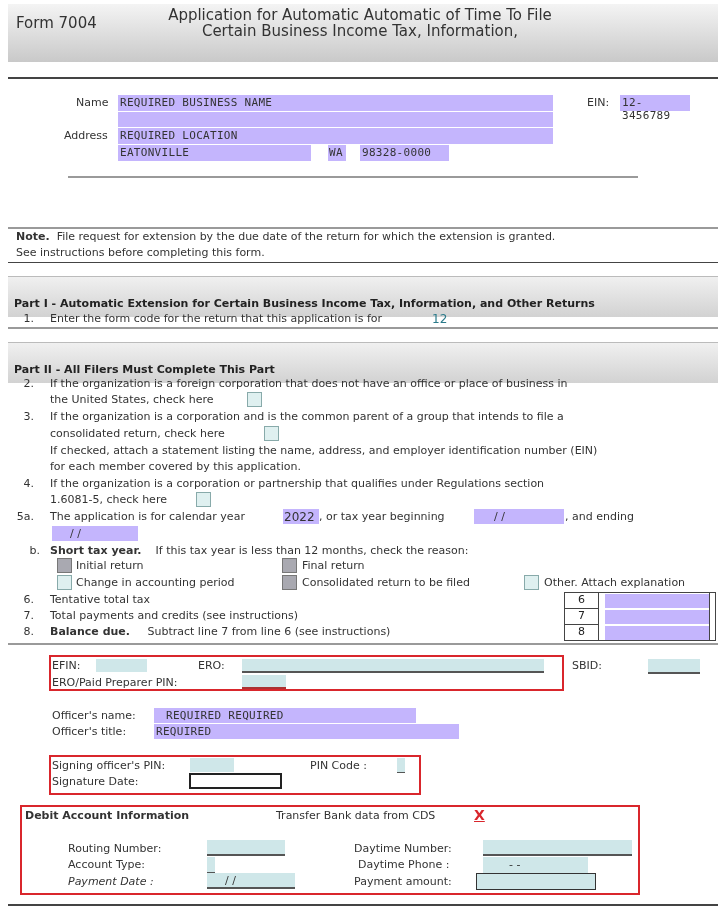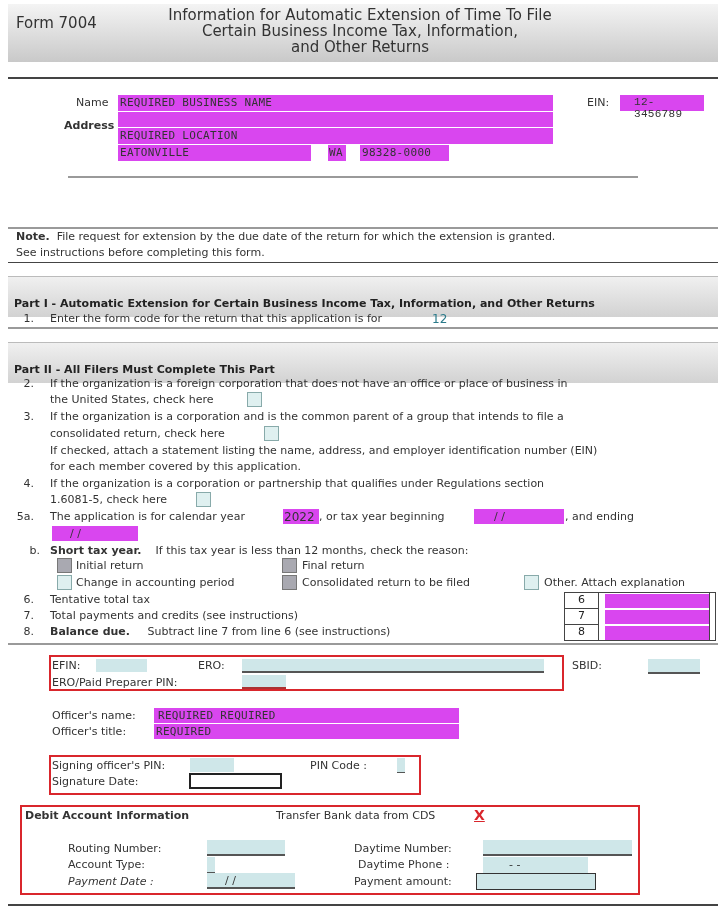--- a/index.html
+++ b/index.html
@@ -5,52 +5,51 @@
   * { box-sizing: border-box; margin: 0; padding: 0; }
   body { width: 720px; height: 910px; background: #ffffff; font-family: "DejaVu Sans", sans-serif; font-size: 11px; color: #222; position: relative; overflow: hidden; }
   .abs { position: absolute; }
   .header { left: 8px; top: 4px; width: 710px; height: 58px; background: linear-gradient(#f4f4f4, #c9c9c9); }
   .form-num { left: 16px; top: 14px; font-size: 15px; color: #333; }
   .form-title { left: 120px; top: 7px; width: 480px; text-align: center; font-size: 15px; line-height: 16px; color: #333; }
   .rule-dark { height: 2px; background: #444; }
   .rule-grey { height: 2px; background: #9a9a9a; }
   .lbl { font-size: 11px; color: #333; white-space: nowrap; }
   .mono { font-family: "DejaVu Sans Mono", monospace; font-size: 11px; color: #333; letter-spacing: 0.3px; }
-  .grey-field { background: #d946ef; }
+  .grey-field { background: #c4b5fd; }
   .cyan-field { background: #cfe7e9; }
   .cb { width: 15px; height: 15px; border: 1px solid #8aa; background: #dff0f0; }
   .cb-grey { width: 15px; height: 15px; border: 1px solid #777; background: #a9a9b1; }
   .section-bar { left: 8px; width: 710px; height: 26px; background: linear-gradient(#f0f0f0, #d2d2d2); font-weight: bold; font-size: 11px; padding: 20px 6px; color: #222; border-top: 1px solid #bbb; }
   .num { width: 28px; text-align: right; }
   .red-box { border: 2px solid #d9262c; }
   .underline-cyan { background: #cfe7e9; border-bottom: 2px solid #555; }
   .white-box { border: 2px solid #222; background: #fff; }
 </style>
 </head>
 <body>
 
 <div class="abs header"></div>
 <div class="abs form-num">Form 7004</div>
 <div class="abs form-title">
-  <div>Information for Automatic Extension of Time To File</div>
+  <div>Application for Automatic Automatic of Time To File</div>
   <div>Certain Business Income Tax, Information,</div>
-  <div>and Other Returns</div>
 </div>
 <div class="abs rule-dark" style="left:8px;top:77px;width:710px;"></div>
 
 <div class="abs lbl" style="left:76px;top:96px;">Name</div>
 <div class="abs grey-field mono" style="left:118px;top:95px;width:435px;height:16px;padding:1px 2px;">REQUIRED BUSINESS NAME</div>
 <div class="abs grey-field" style="left:118px;top:112px;width:435px;height:15px;"></div>
-<div class="abs lbl" style="left:64px;top:119px;font-weight:bold;">Address</div>
+<div class="abs lbl" style="left:64px;top:129px;">Address</div>
 <div class="abs grey-field mono" style="left:118px;top:128px;width:435px;height:16px;padding:1px 2px;">REQUIRED LOCATION</div>
 <div class="abs grey-field mono" style="left:118px;top:145px;width:193px;height:16px;padding:1px 2px;">EATONVILLE</div>
 <div class="abs grey-field mono" style="left:328px;top:145px;width:18px;height:16px;padding:1px 1px;">WA</div>
 <div class="abs grey-field mono" style="left:360px;top:145px;width:89px;height:16px;padding:1px 2px;">98328-0000</div>
 <div class="abs lbl" style="left:587px;top:96px;">EIN:</div>
-<div class="abs grey-field mono" style="left:620px;top:95px;width:84px;height:16px;padding:1px 14px;font-family:Liberation Mono, monospace;">12-3456789</div>
+<div class="abs grey-field mono" style="left:620px;top:95px;width:70px;height:16px;padding:1px 2px;">12-3456789</div>
 <div class="abs rule-grey" style="left:68px;top:176px;width:570px;"></div>
 
 <div class="abs rule-grey" style="left:8px;top:227px;width:710px;"></div>
 <div class="abs lbl" style="left:16px;top:230px;">
   <b>Note.</b>&nbsp;
   <span>File request for extension by the due date of the return for which the extension is granted.</span>
 </div>
 <div class="abs lbl" style="left:16px;top:246px;">See instructions before completing this form.</div>
 <div class="abs rule-dark" style="left:8px;top:262px;width:710px;height:1px;"></div>
 
@@ -128,21 +127,21 @@
 <div class="abs lbl" style="left:52px;top:659px;">EFIN:</div>
 <div class="abs cyan-field" style="left:96px;top:659px;width:51px;height:13px;"></div>
 <div class="abs lbl" style="left:198px;top:659px;">ERO:</div>
 <div class="abs underline-cyan" style="left:242px;top:659px;width:302px;height:14px;"></div>
 <div class="abs lbl" style="left:52px;top:676px;">ERO/Paid Preparer PIN:</div>
 <div class="abs underline-cyan" style="left:242px;top:675px;width:44px;height:14px;border-bottom-color:#a33;"></div>
 <div class="abs lbl" style="left:572px;top:659px;">SBID:</div>
 <div class="abs underline-cyan" style="left:648px;top:659px;width:52px;height:15px;"></div>
 
 <div class="abs lbl" style="left:52px;top:709px;">Officer's name:</div>
-<div class="abs grey-field mono" style="left:154px;top:708px;width:305px;height:15px;padding:1px 4px;">REQUIRED REQUIRED</div>
+<div class="abs grey-field mono" style="left:154px;top:708px;width:262px;height:15px;padding:1px 12px;">REQUIRED REQUIRED</div>
 <div class="abs lbl" style="left:52px;top:725px;">Officer's title:</div>
 <div class="abs grey-field mono" style="left:154px;top:724px;width:305px;height:15px;padding:1px 2px;">REQUIRED</div>
 
 <div class="abs red-box" style="left:49px;top:755px;width:372px;height:40px;"></div>
 <div class="abs lbl" style="left:52px;top:759px;">Signing officer's PIN:</div>
 <div class="abs cyan-field" style="left:190px;top:758px;width:44px;height:14px;"></div>
 <div class="abs lbl" style="left:310px;top:759px;">PIN Code :</div>
 <div class="abs underline-cyan" style="left:397px;top:758px;width:8px;height:15px;border-bottom-width:1px;"></div>
 <div class="abs lbl" style="left:52px;top:775px;text-align:center;">Signature Date:</div>
 <div class="abs white-box" style="left:189px;top:773px;width:93px;height:16px;"></div>

